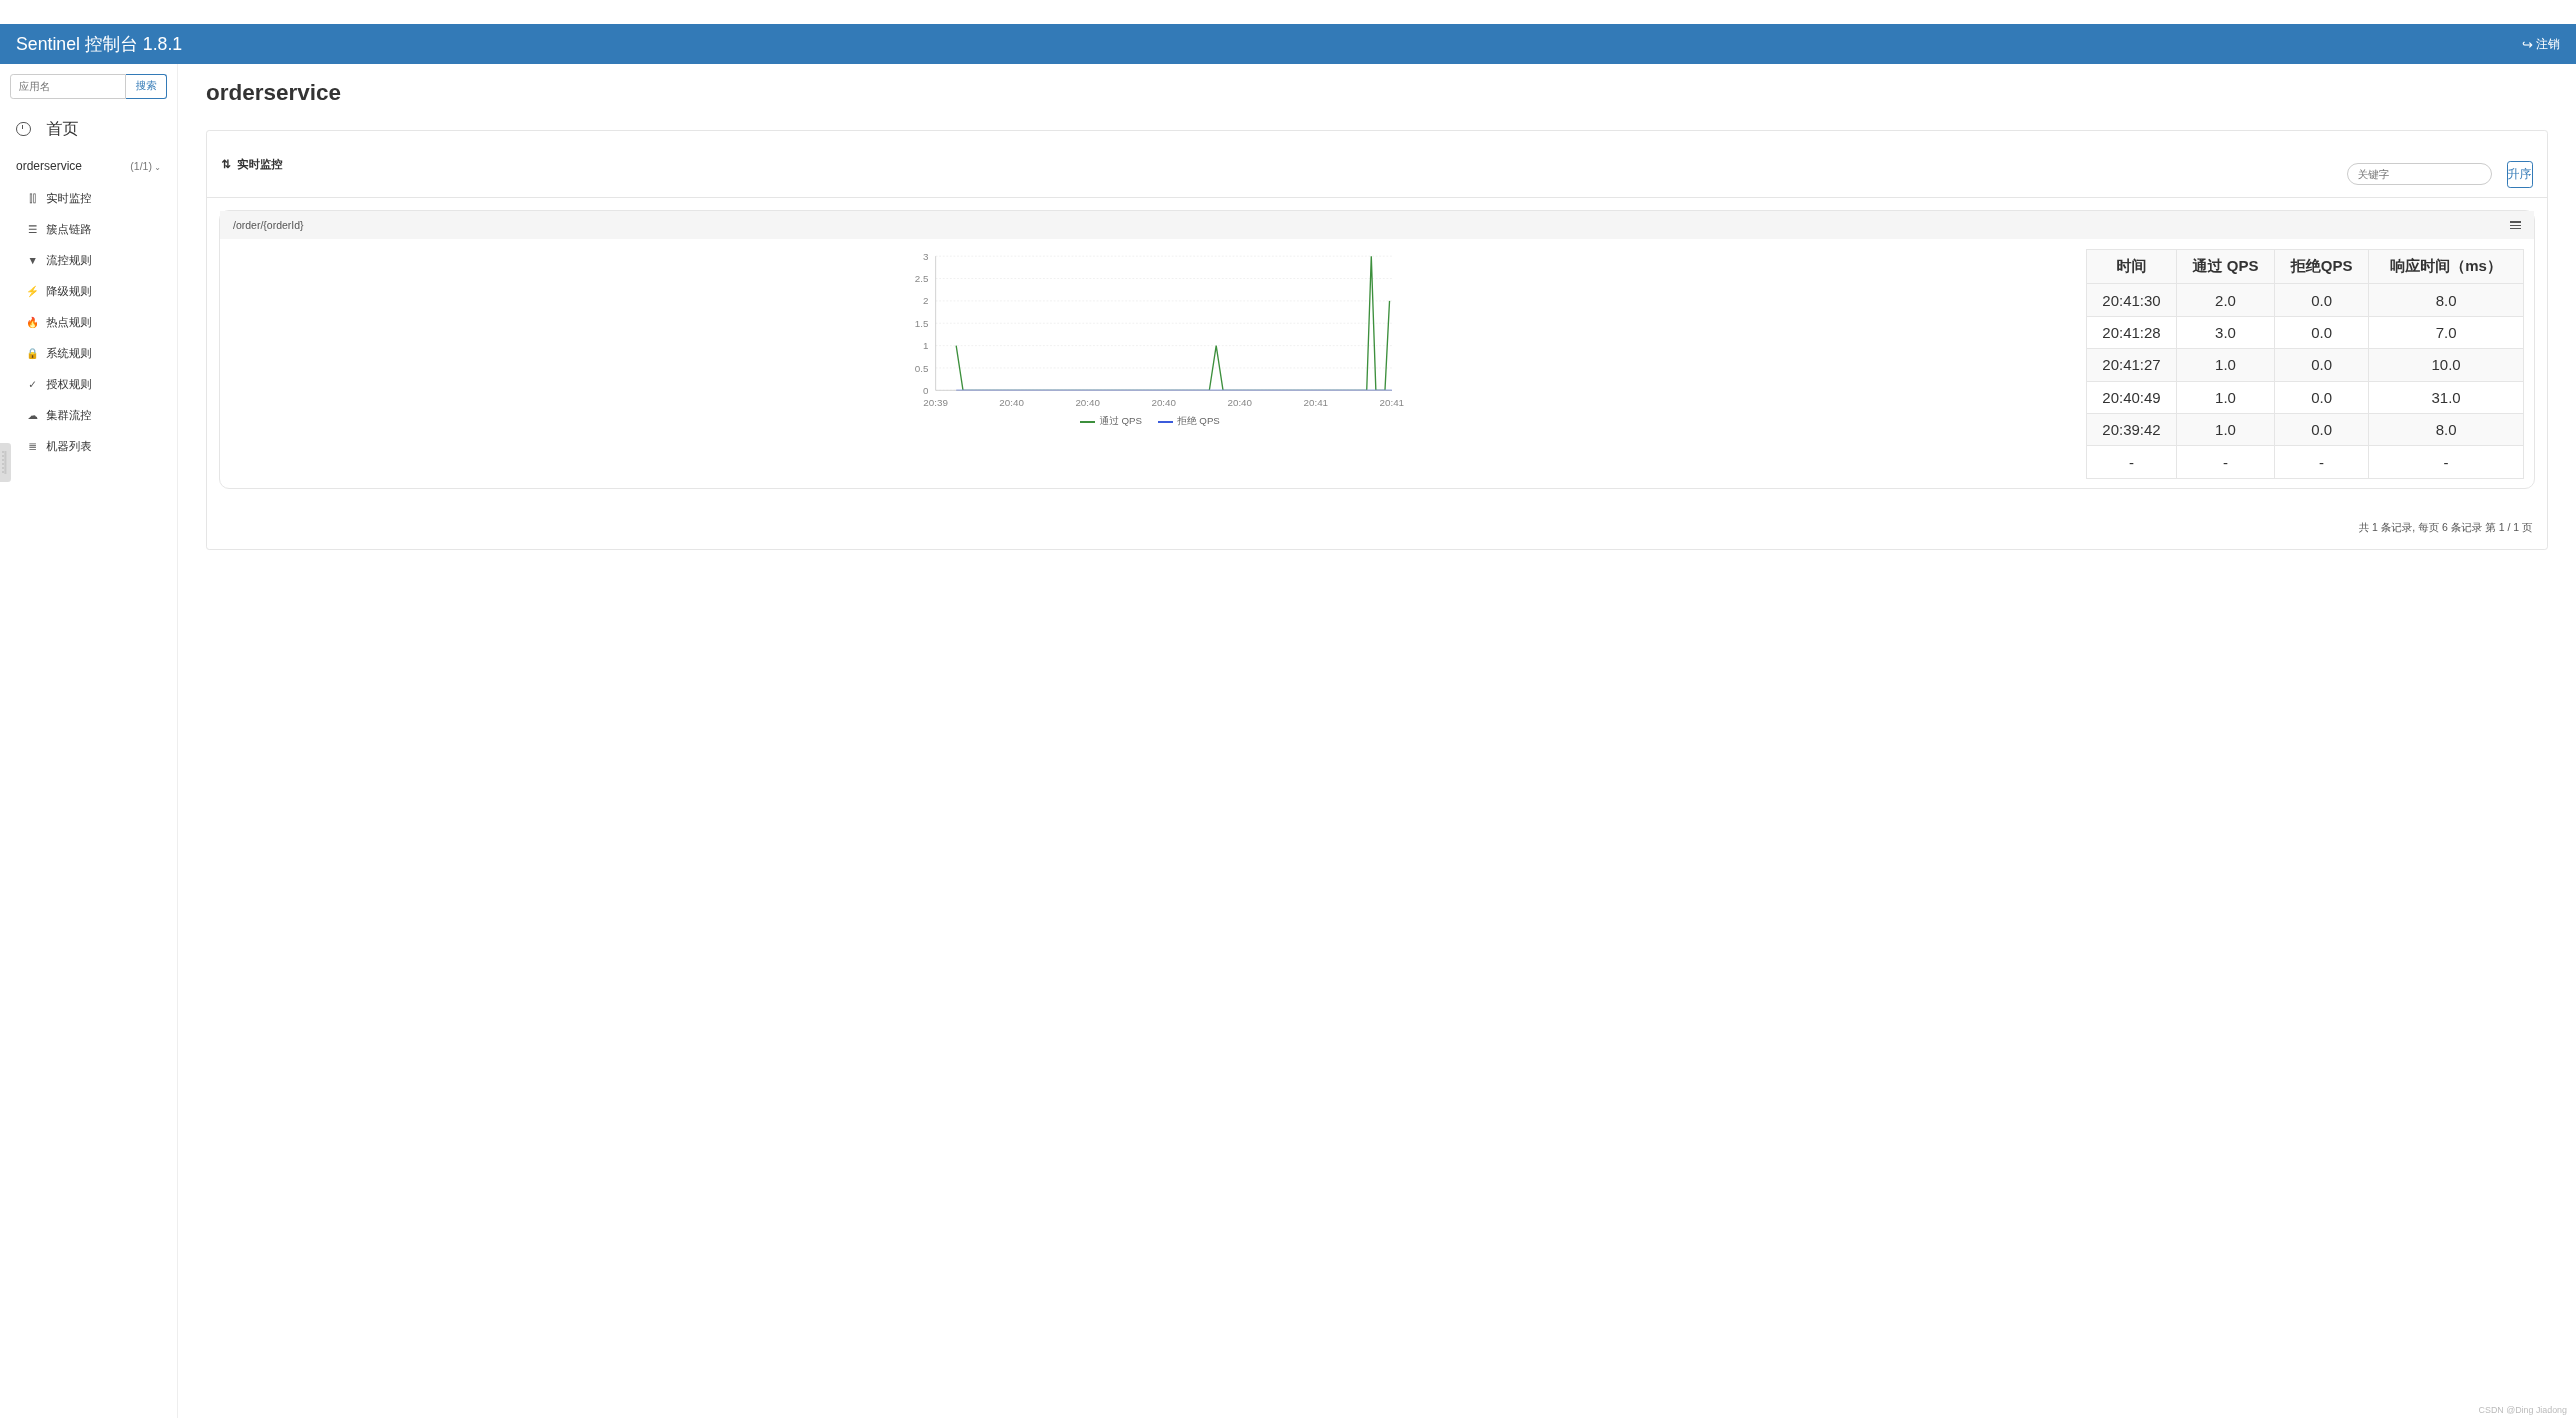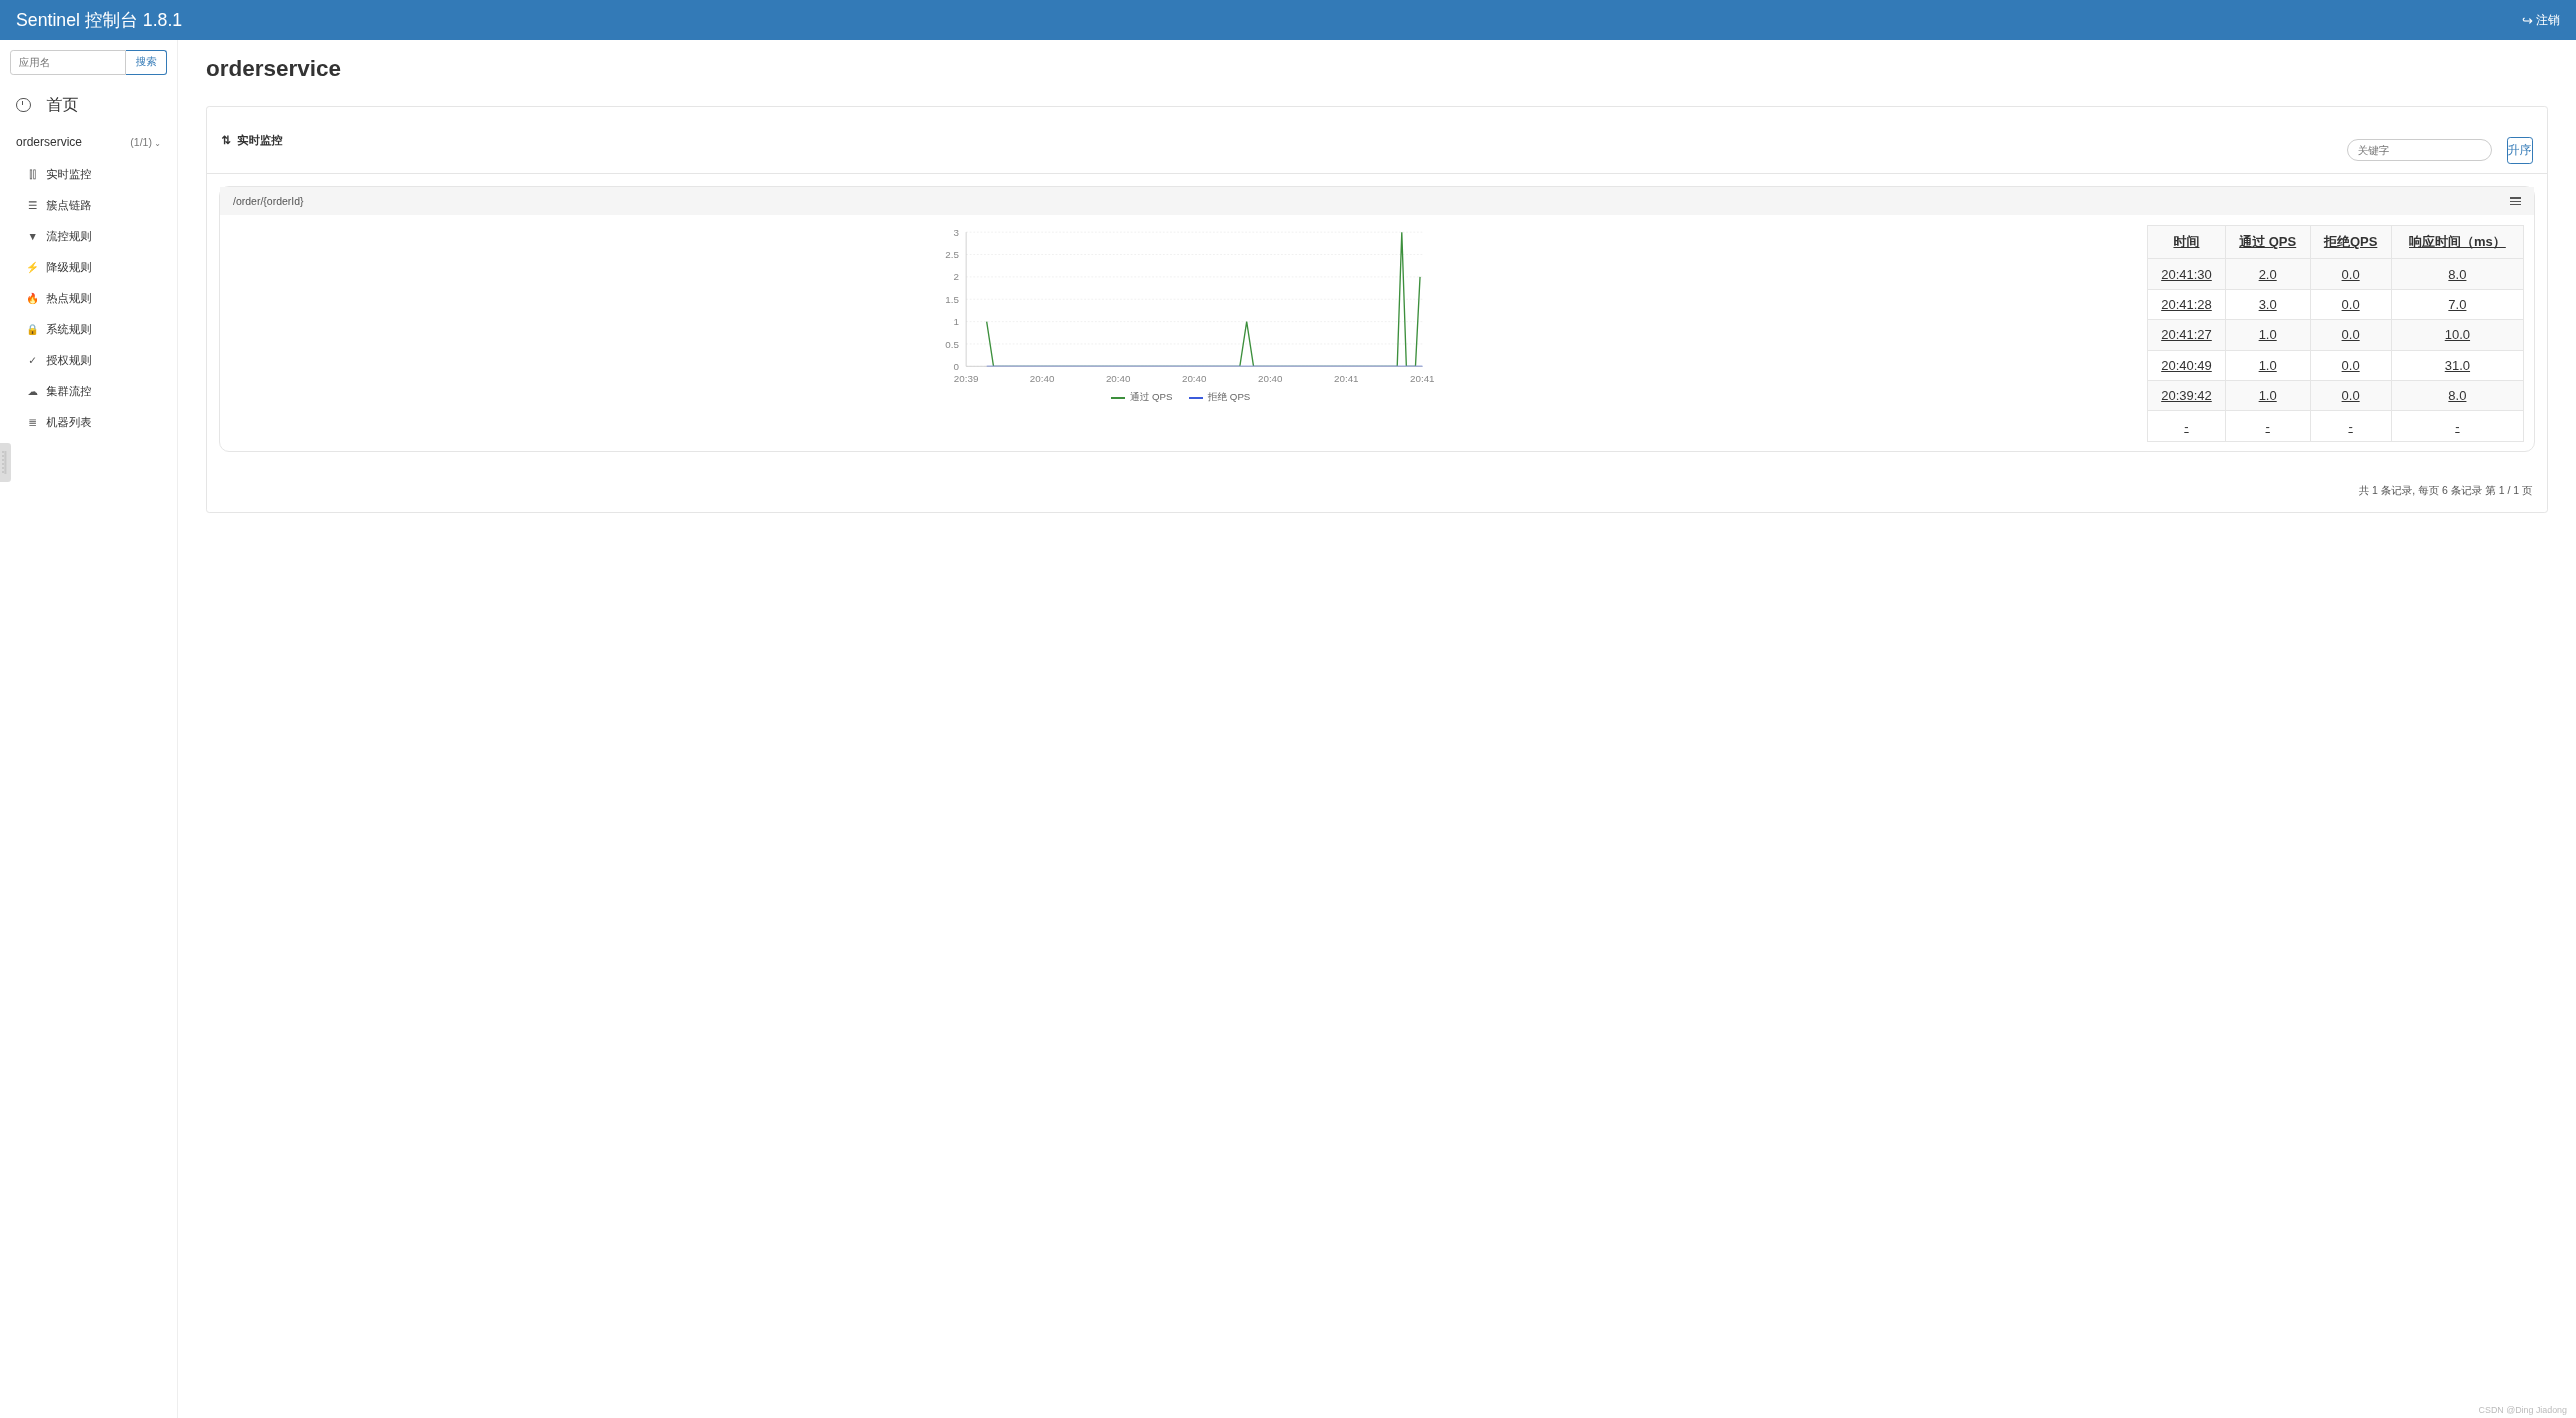--- a/index.html
+++ b/index.html
@@ -1,17 +1,17 @@
 <!DOCTYPE html>
 <html style="font-size:13px"><head>
 <meta charset="utf-8">
 <style>
 * { box-sizing: border-box; margin: 0; padding: 0; }
 body { font-family: -apple-system, "Helvetica Neue", Arial, sans-serif; font-size: 11.3px; color: #333; background: #fff; }
-.header { background: #337ab7; color: #fff; height: 40px; display: flex; align-items: center; justify-content: space-between; padding: 8px 16px; }
+.header { background: #337ab7; color: #fff; height: 40px; display: flex; align-items: center; justify-content: space-between; padding: 8px 16px; margin-top: 24px; }
 .header-title { font-size: 17.7px; font-weight: 400; }
 .logout { display: flex; align-items: center; gap: 3.2px; cursor: pointer; font-size: 12px; }
 .logout-icon { font-size: 13px; }
 .container { display: flex; }
 .sidebar { width: 178px; border-right: 0.8px solid #eee; min-height: calc(100vh - 40px); }
 .search-bar { padding: 9.7px; display: flex; gap: 0; }
 .search-input { flex: 1; padding: 4.8px 8px; border: 0.8px solid #ccc; border-radius: 3.2px 0 0 3.2px; font-size: 10.5px; color: #555; min-width: 0; }
 .search-btn { padding: 4.8px 9.7px; border: 0.8px solid #337ab7; border-left: none; background: #fff; color: #337ab7; border-radius: 0 3.2px 3.2px 0; cursor: pointer; font-size: 10.5px; }
 .nav-home { padding: 9.7px 16px; display: flex; align-items: center; gap: 16px; cursor: pointer; font-size: 16px; color: #333; }
 .nav-home .icon { width: 14.5px; height: 14.5px; border: 1.6px solid #555; border-radius: 50%; position: relative; }
@@ -35,21 +35,21 @@
 .resource-card { border: 0.8px solid #e5e5e5; border-radius: 10px; }
 .resource-head { background: #f5f5f5; padding: 8px 13px; display: flex; justify-content: space-between; align-items: center; color: #555; font-size: 10.5px; }
 .menu-ic { cursor: pointer; display: flex; flex-direction: column; gap: 1.6px; }
 .menu-ic span { display: block; width: 11.3px; height: 1.6px; background: #555; }
 .resource-body { display: flex; padding: 9.7px; gap: 16px; }
 .chart-area { flex: 1; position: relative; }
 .chart-svg { width: 100%; height: 161px; }
 .legend { display: flex; justify-content: center; gap: 16px; font-size: 9.7px; color: #666; margin-top: 3.2px; }
 .legend-item { display: flex; align-items: center; gap: 4.8px; }
 .legend-line { width: 14.5px; height: 1.6px; }
-.tbl { border-collapse: collapse; width: 377px; font-size: 13px; text-decoration: underline; }
+.tbl { border-collapse: collapse; width: 438px; font-size: 15px; }
 .tbl th, .tbl td { border: 0.8px solid #e5e5e5; padding: 7.2px 6.4px; text-align: center; }
 .tbl th { background: #f9f9f9; color: #333; font-weight: 600; }
 .tbl tbody tr:nth-child(odd) { background: #f9f9f9; }
 .tbl tbody tr:nth-child(even) { background: #fff; }
 .panel-foot { text-align: right; padding: 19.3px 14.5px 14.5px; font-size: 10.5px; color: #555; }
 .axis-text { font-size: 11px; fill: #888; }
 .handle { position: fixed; left: 0; top: 443px; width: 11.3px; height: 39px; background: #ddd; border-radius: 0 3.2px 3.2px 0; cursor: pointer; }
 .handle::after { content: ''; position: absolute; left: 2.4px; top: 8px; width: 1.6px; height: 22.5px; background: repeating-linear-gradient(#aaa 0 1.6px, transparent 1.6px 4px); box-shadow: 2.4px 0 0 0 #aaa; opacity: 0.4; }
 .watermark { position: fixed; right: 9px; bottom: 3.2px; font-size: 8.9px; color: #bbb; }
 </style>

